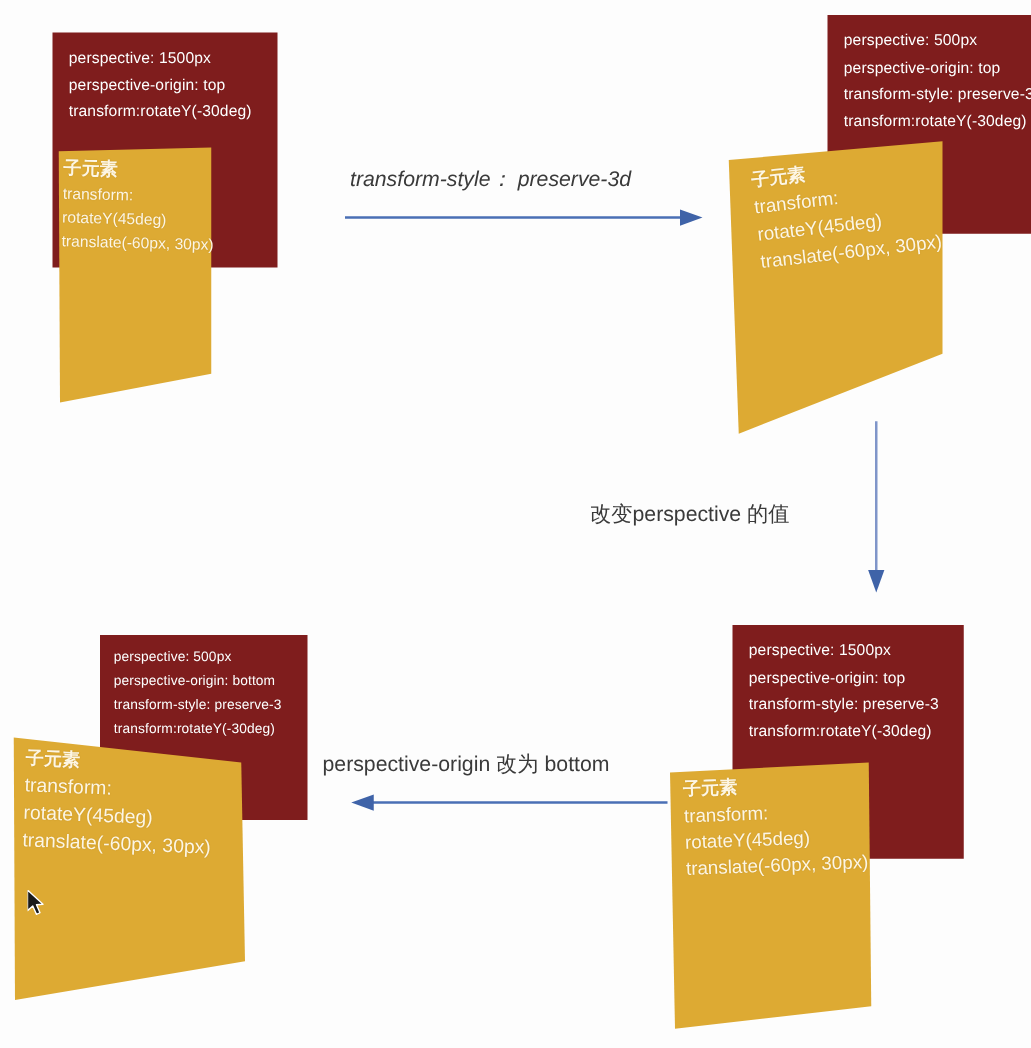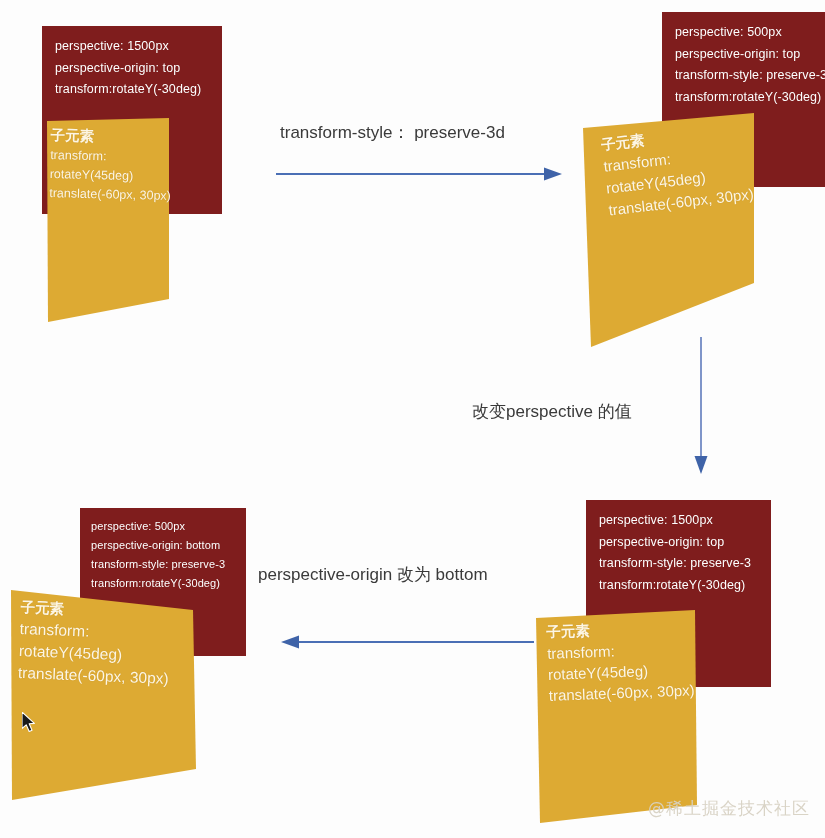--- a/index.html
+++ b/index.html
@@ -116,21 +116,21 @@
       <div class="child-text" style="left:51px; top:124px; font-size:12.5px; line-height:1.52; transform: rotate(1.4deg); transform-origin: 0 0;">
         <span class="t0">子元素</span>
         <span class="tl">transform:</span>
         <span class="tl">rotateY(45deg)</span>
         <span class="tl">translate(-60px, 30px)</span>
       </div>
     </div>
   </div>
 
   <div class="panel">
-    <div class="arrow-label" style="left:280px; top:121px;">transform-style： preserve-3d</div>
+    <div class="arrow-label" style="left:280px; top:132px;font-style:italic;">transform-style： preserve-3d</div>
     <svg class="arrow-svg" style="left:276px; top:164px;" width="286" height="20" viewBox="0 0 286 20">
       <line x1="0" y1="10" x2="272" y2="10" stroke="#4a6fb5" stroke-width="2"></line>
       <polygon points="286,10 268,3.5 268,16.5" fill="#3f63a8"></polygon>
     </svg>
   </div>
 
   <div class="panel">
     <div class="teal-box" style="left:662px; top:12px; width:163px; height:175px;">
       <span class="ln">perspective: 500px</span>
       <span class="ln">perspective-origin: top</span>
@@ -174,21 +174,21 @@
       <div class="child-text" style="left:546px; top:202px; font-size:15px; line-height:1.42; transform: rotate(-2.2deg); transform-origin: 0 0;">
         <span class="t0">子元素</span>
         <span class="tl">transform:</span>
         <span class="tl">rotateY(45deg)</span>
         <span class="tl">translate(-60px, 30px)</span>
       </div>
     </div>
   </div>
 
   <div class="panel">
-    <div class="arrow-label" style="left:258px; top:563px;">perspective-origin 改为 bottom</div>
+    <div class="arrow-label" style="left:258px; top:600px;">perspective-origin 改为 bottom</div>
     <svg class="arrow-svg" style="left:281px; top:632px;" width="253" height="20" viewBox="0 0 253 20">
       <line x1="14" y1="10" x2="253" y2="10" stroke="#4a6fb5" stroke-width="2"></line>
       <polygon points="0,10 18,3.5 18,16.5" fill="#3f63a8"></polygon>
     </svg>
   </div>
 
   <div class="panel">
     <div class="teal-box" style="left:80px; top:508px; width:166px; height:148px; font-size:11px; line-height:1.72; padding:9px 10px 8px 11px;">
       <span class="ln">perspective: 500px</span>
       <span class="ln">perspective-origin: bottom</span>
@@ -202,19 +202,18 @@
       </svg>
       <div class="child-text" style="left:21px; top:177px; font-size:15.5px; line-height:1.42; transform: rotate(2.3deg); transform-origin: 0 0;">
         <span class="t0">子元素</span>
         <span class="tl">transform:</span>
         <span class="tl">rotateY(45deg)</span>
         <span class="tl">translate(-60px, 30px)</span>
       </div>
     </div>
   </div>
 
-  <div class="watermark" style="left:648px; top:797px;">@稀土掘金技术社区</div>
 
   <svg class="cursor" style="left:22px; top:712px;" width="16" height="22" viewBox="0 0 16 22">
     <polygon points="0,0 0,16.5 4.2,12.8 7.2,19.5 10,18.2 7.2,11.8 12.4,11.4" fill="#1a1a1a" stroke="#ffffff" stroke-width="1.1" stroke-linejoin="round"></polygon>
   </svg>
 
 </div>
 
 </body></html>

